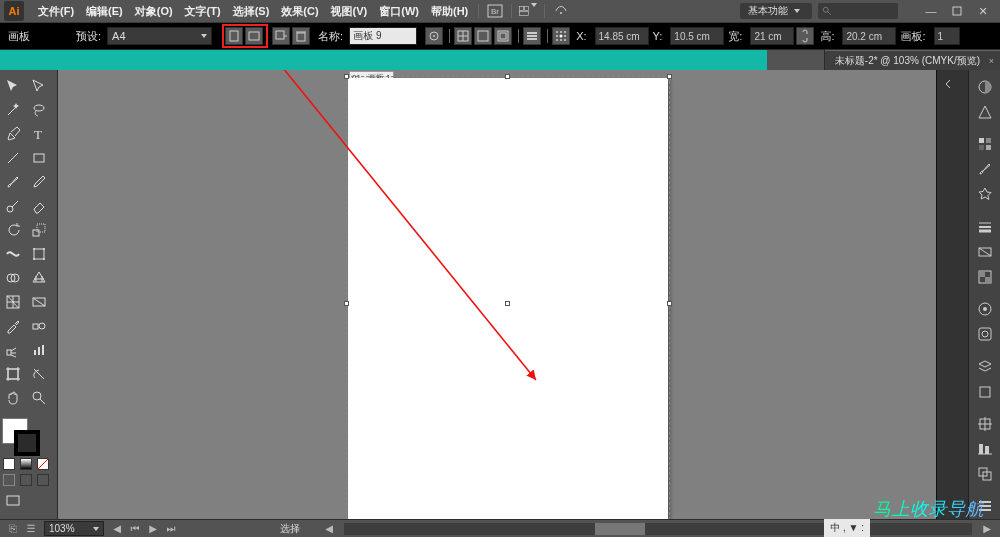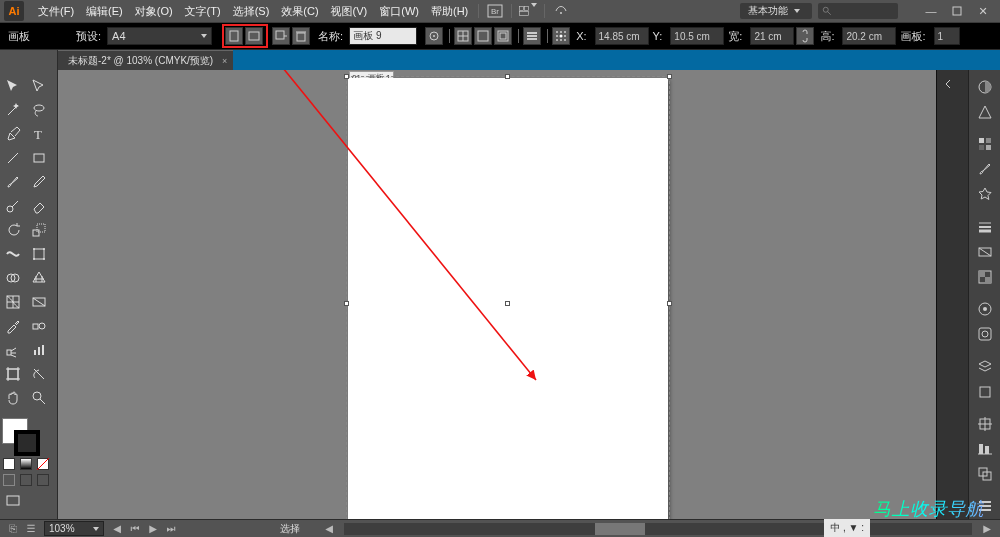--- a/index.html
+++ b/index.html
@@ -2,42 +2,42 @@
 <html><head>
 <meta charset="utf-8">
 <style>
   * { box-sizing: border-box; margin: 0; padding: 0; user-select: none; }
   html, body { width: 1000px; height: 537px; overflow: hidden; font-family: "Microsoft YaHei", Arial, sans-serif; background: #4a4a4a; }
   body { display: flex; flex-direction: column; color: #ddd; font-size: 11px; }
 
   
   .menubar { height: 22px; background: #535353; display: flex; align-items: center; padding: 0 4px; gap: 0; }
   .logo { width: 20px; height: 20px; background: #333; color: #ff7b00; font-weight: bold; font-size: 11px; display: flex; align-items: center; justify-content: center; border-radius: 2px; margin-right: 8px; }
-  .menu-item { padding: 0 6px; color: #eee; cursor: default; }
+  .menu-item { padding: 0 6px; color: #eee; cursor: default; font-weight: bold; }
   .menu-spacer { flex: 1; }
   .menu-icon { width: 18px; height: 16px; margin: 12px 3px; display: flex; justify-content: center; }
   .sep { width: 1px; height: 14px; background: #666; margin: 0 4px; }
   .workspace-pill { background: #3a3a3a; padding: 1px 12px 1px 8px; border-radius: 2px; font-size: 10px; display: flex; align-items: center; gap: 6px; }
   .chev { width:0;height:0;border-left:3px solid transparent;border-right:3px solid transparent;border-top:4px solid #ccc; }
   .search-box { width: 80px; height: 16px; background: #3a3a3a; border-radius: 2px; margin-left: 6px; display:flex; align-items:center; padding-left:4px; }
   .win-btn { width: 26px; height: 18px; display:flex;align-items:center;justify-content:center;color:#ccc;font-size:11px;}
 
   
   .controlbar { height: 28px; background: #000000; display: flex; align-items: center; padding: 0 8px; border-top: 1px solid #3a3a3a; border-bottom: 1px solid #2b2b2b; }
   .ctl-label { color: #ddd; font-size: 11px; margin-right: 6px; }
   .preset-dd { width: 105px; height: 18px; background: #3a3a3a; border: 1px solid #222; display:flex; align-items:center; justify-content:space-between; padding: 0 4px; margin-right: 10px; }
   .icon-btn { width: 18px; height: 18px; background: #5a5a5a; border:1px solid #333; display:flex;align-items:center;justify-content:center;margin-right:2px;}
   .highlight-box { border: 2px solid #e22; padding: 1px; display:flex; }
   .name-input { width: 68px; height: 18px; background: #e8e8e8; color:#333; border:1px solid #222; padding:0 3px; font-size:10px; display:flex; align-items:center; margin-right:8px; }
   .num-input { height: 18px; background: #3a3a3a; border:1px solid #222; padding:0 3px; font-size:10px; display:flex; align-items:center; color:#ccc; }
   .xy-group { display:flex; align-items:center; gap:2px; margin-left:4px;}
   .small-gap { width: 6px; }
 
   
-  .doctab-strip { height: 20px; background: #0369a1; display:flex; align-items:flex-end; }
+  .doctab-strip { height: 20px; background: #14b8a6; display:flex; align-items:flex-end;justify-content:flex-end; }
   .left-gap { width: 58px; height:20px; background:#535353; border-right:1px solid #2b2b2b;}
   .doctab { height: 20px; background: #3e3e3e; padding: 0 20px 0 10px; display:flex; align-items:center; font-size: 10px; color:#ddd; position:relative; border-top:1px solid #666; }
   .doctab .close-x { position:absolute; right:6px; font-size:9px; color:#aaa; }
 
   
   .workspace-row { flex:1; display:flex; min-height:0; }
   .tool-col { width: 29px; background: #535353; display:flex; flex-direction:column; align-items:center; padding-top:4px; border-right:1px solid #2b2b2b;}
   .tool-col.double { width: 58px; flex-direction: row; flex-wrap: wrap; align-content: flex-start; }
   .tool-slot { width: 24px; height: 22px; display:flex; align-items:center; justify-content:center; margin:1px; }
   .tool-svg { width:16px; height:16px; }

